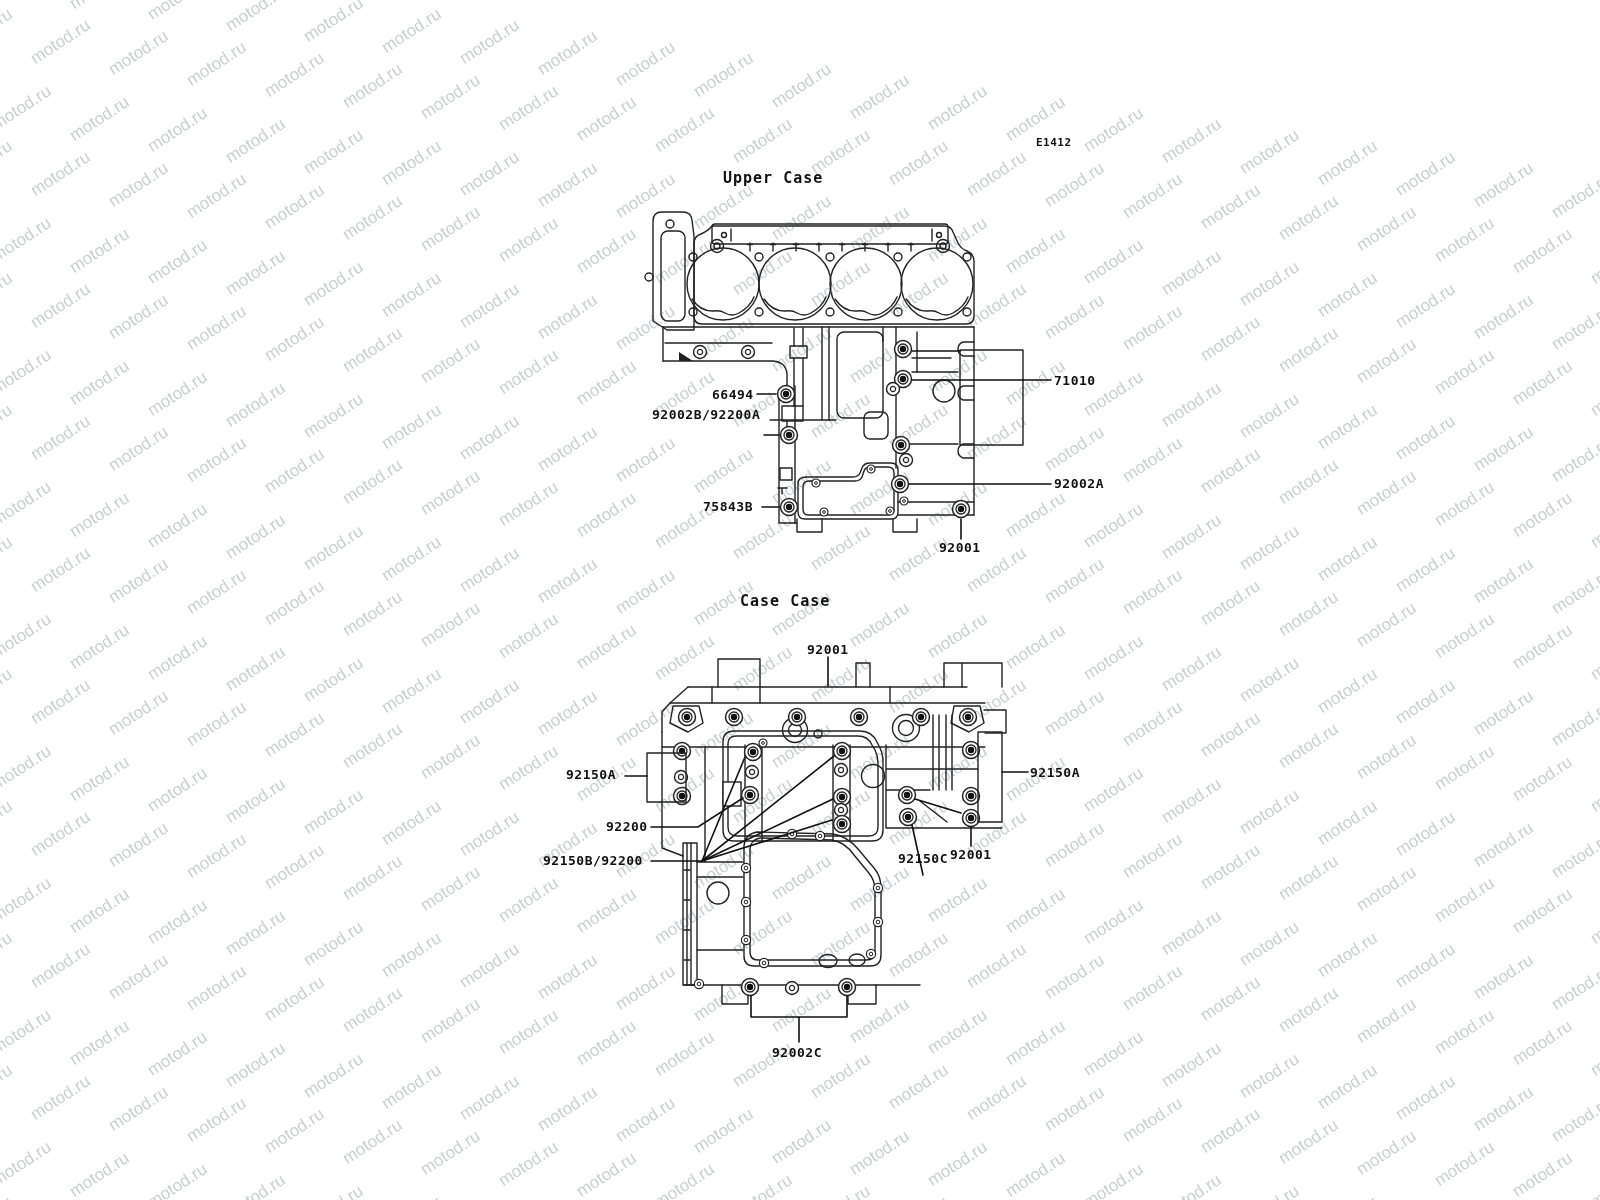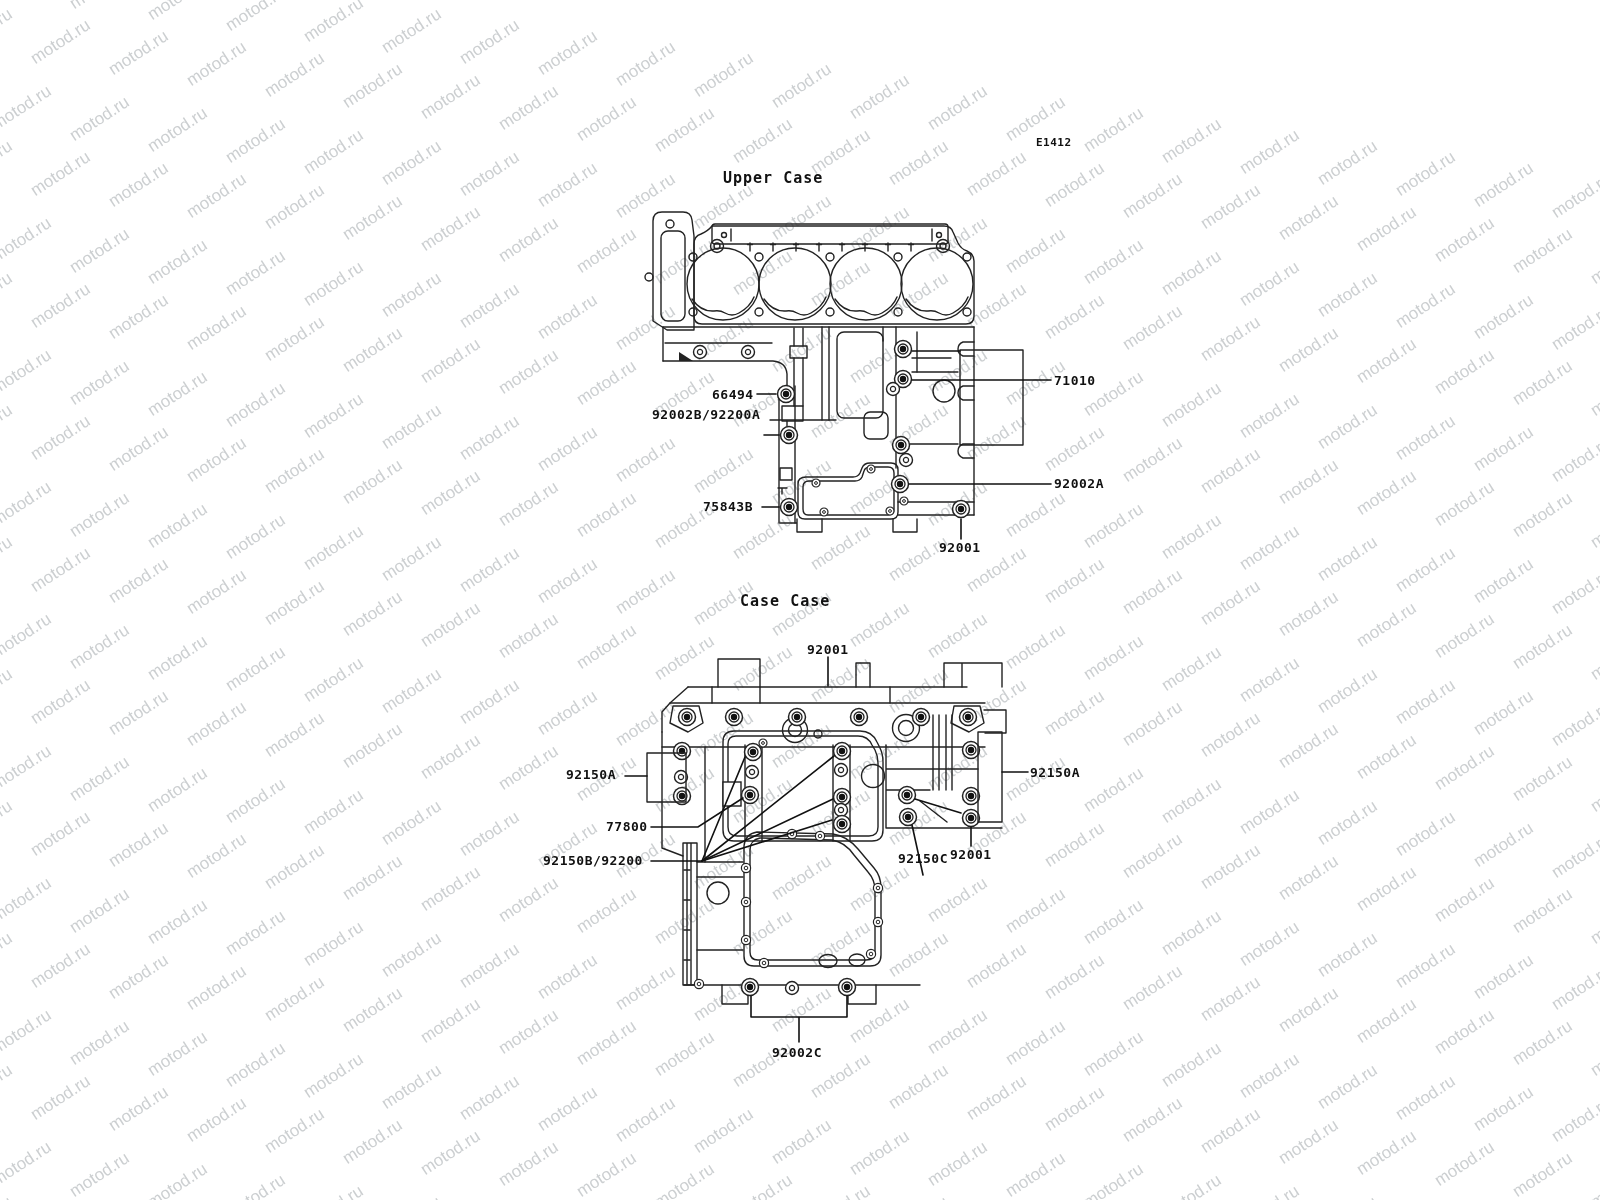--- a/index.html
+++ b/index.html
@@ -674,19 +674,19 @@
   <div class="lb" id="l-92002">66494</div>
   <div class="lb" id="l-92002b-92200a">92002B/92200A</div>
   <div class="lb" id="l-92002b">75843B</div>
   <div class="lb" id="l-92150">71010</div>
   <div class="lb" id="l-92002a">92002A</div>
   <div class="lb" id="l-92001-u">92001</div>
 
   <div class="lb ttl" id="l-lower-title">Case Case</div>
   <div class="lb" id="l-92001-t">92001</div>
   <div class="lb" id="l-92150a-l">92150A</div>
-  <div class="lb" id="l-92200">77800</div>
+  <div class="lb" id="l-92200">92200</div>
   <div class="lb" id="l-92150b">92150B/92200</div>
   <div class="lb" id="l-92150a-r">92150A</div>
   <div class="lb" id="l-92001-r">92001</div>
   <div class="lb" id="l-92150c">92150C</div>
   <div class="lb" id="l-92002c">92002C</div>
 </div>
 
 </body></html>

